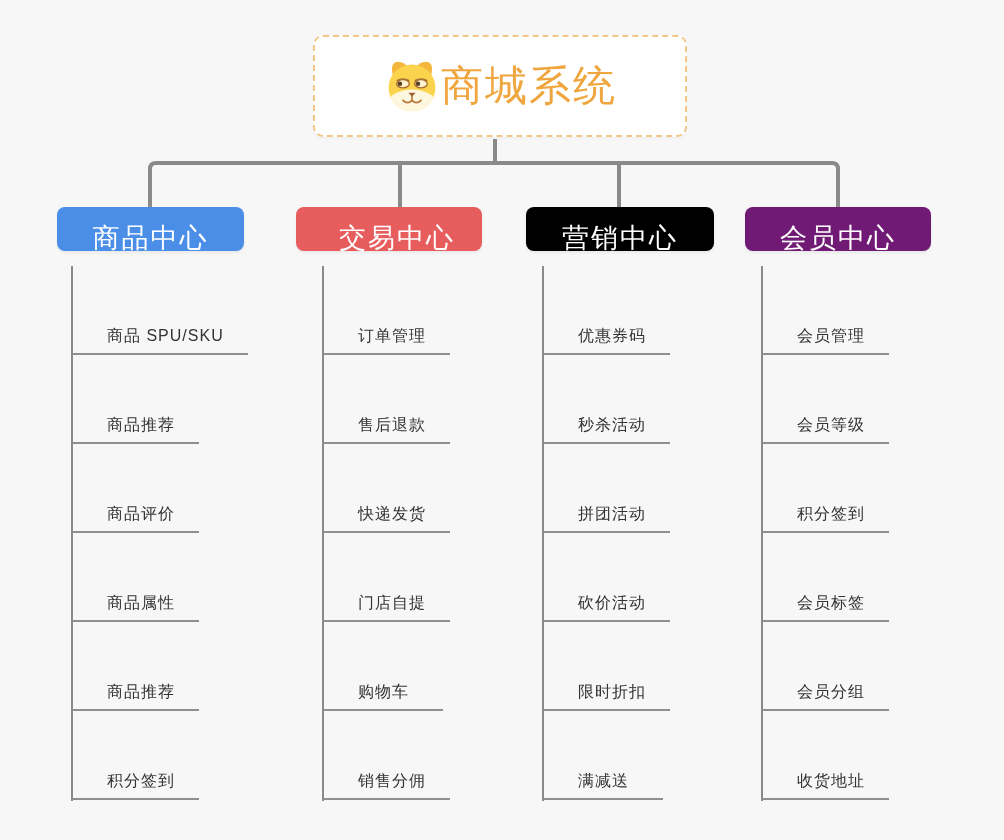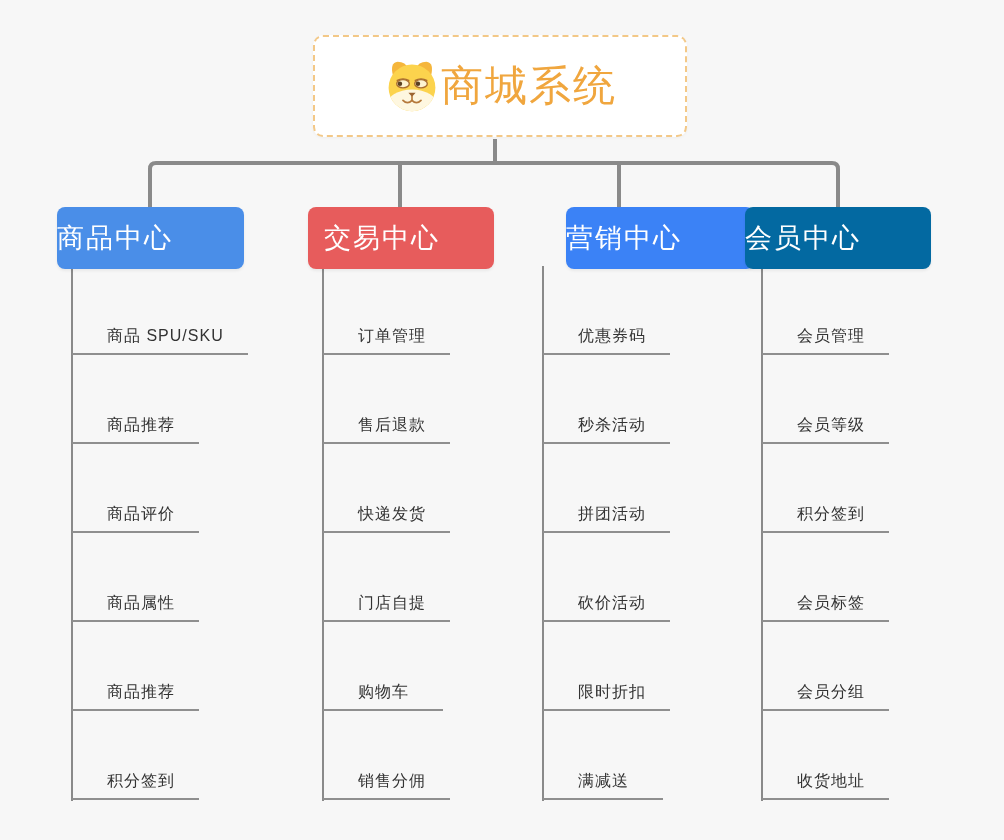--- a/index.html
+++ b/index.html
@@ -32,32 +32,33 @@
   .root-title {
     font-size: 42px;
     letter-spacing: 2px;
     font-weight: 400;
     white-space: nowrap;
   }
   .doge { width: 58px; height: 54px; display: block; }
   .branch-header {
     position: absolute;
     top: 207px;
-    width: 186px; height: 62px;
+    width: 186px; height: 44px;
     border-radius: 8px;
     color: #FFFFFF;
     font-size: 27px;
     letter-spacing: 2px;
     line-height: 62px;
+    text-align: center;
     white-space: nowrap;
     box-shadow: 0 2px 3px rgba(0,0,0,0.06);
     cursor: default;
   }
   .bh-0 { left: 57px;  width: 187px; }
-  .bh-1 { left: 308px; padding-left: 16px; }
+  .bh-1 { left: 296px; padding-left: 16px; }
   .bh-2 { left: 526px; width: 188px; }
   .bh-3 { left: 745px; }
   .col {
     position: absolute;
     top: 321px;
     width: 240px;
   }
   .col-0 { left: 72px; }
   .col-1 { left: 323px; }
   .col-2 { left: 543px; }
@@ -113,22 +114,22 @@
       <circle cx="38.6" cy="27.5" r="2.5" fill="#5A4022"></circle>
       <path d="M28,37.5 L36,37.5 L32,42 Z" fill="#9C6430"></path>
       <path d="M32,41 L32,46" stroke="#B5793B" stroke-width="1.8"></path>
       <path d="M22,46 Q27,51 32,46 Q37,51 42,46" stroke="#B5793B" stroke-width="2" fill="none" stroke-linecap="round"></path>
     </svg>
     <span class="root-title">商城系统</span>
   </div>
 
   <div class="branch-header bh-0" style="background: rgb(74, 142, 232);">商品中心</div>
   <div class="branch-header bh-1" style="background: rgb(231, 92, 92);">交易中心</div>
-  <div class="branch-header bh-2" style="background: #3b82f6; margin-left: 40px;">营销中心</div>
-  <div class="branch-header bh-3" style="background: #0369a1;">会员中心</div>
+  <div class="branch-header bh-2" style="background: #000000;">营销中心</div>
+  <div class="branch-header bh-3" style="background: #701a75;">会员中心</div>
 
   <div class="col col-0">
     <div class="item">商品 SPU/SKU</div>
     <div class="item">商品推荐</div>
     <div class="item">商品评价</div>
     <div class="item">商品属性</div>
     <div class="item">商品推荐</div>
     <div class="item">积分签到</div>
   </div>
 

